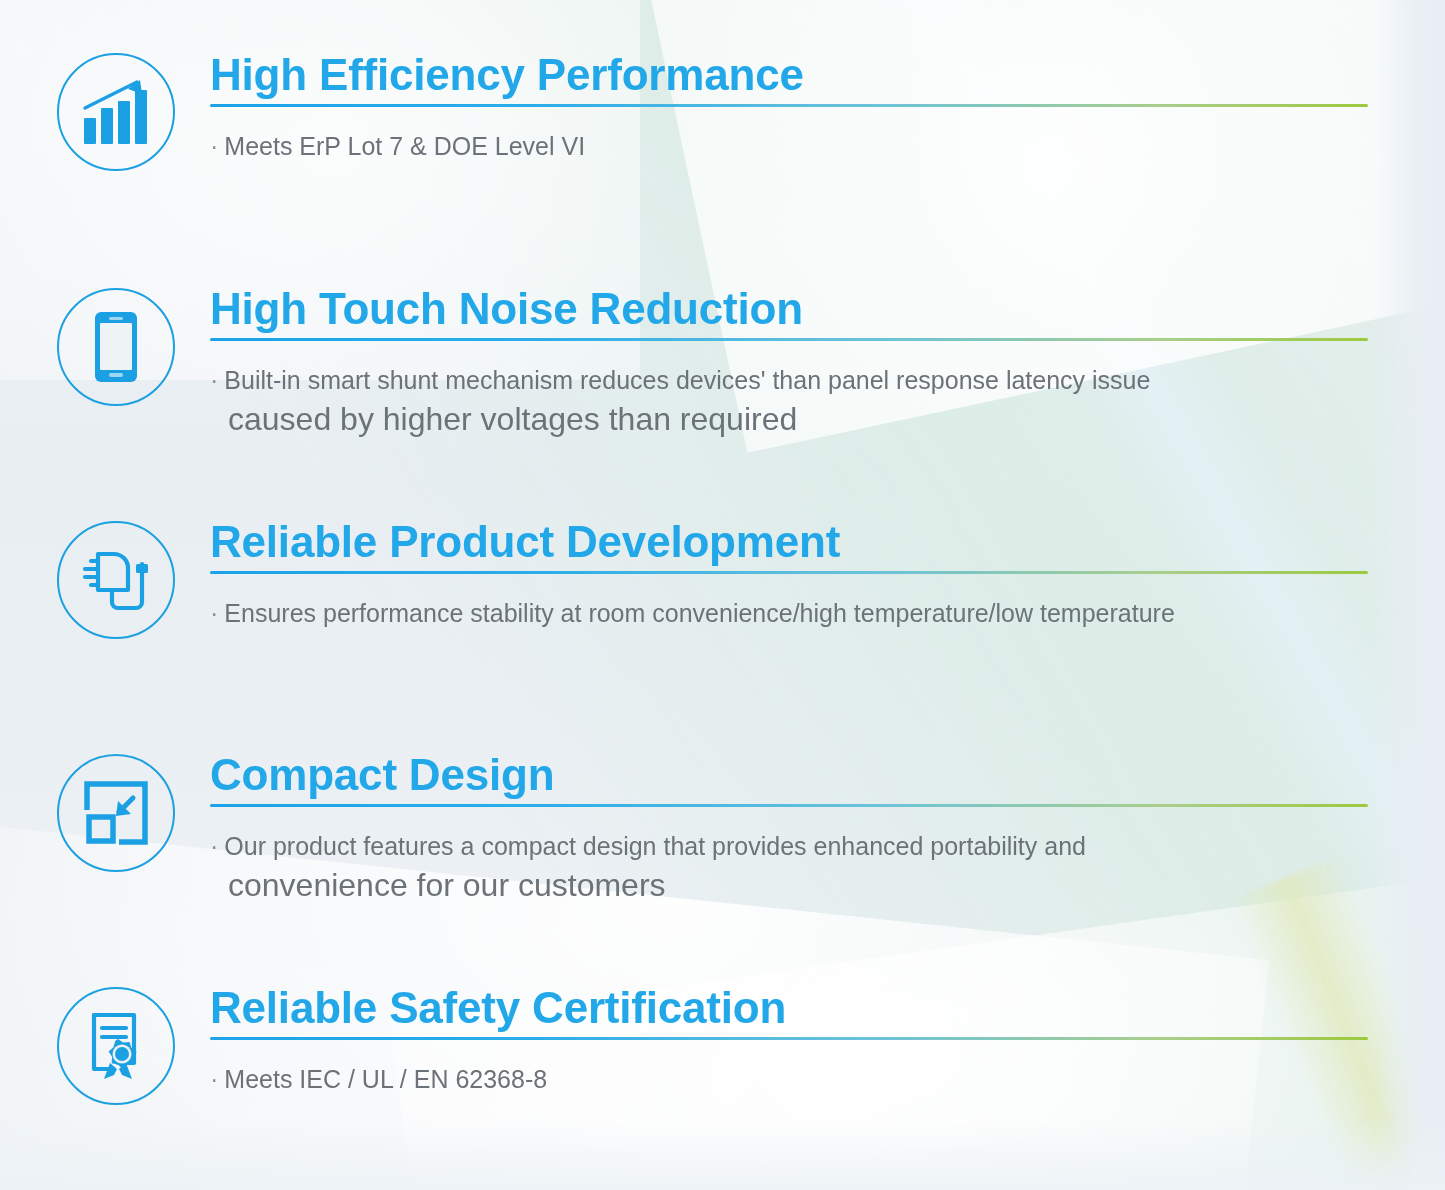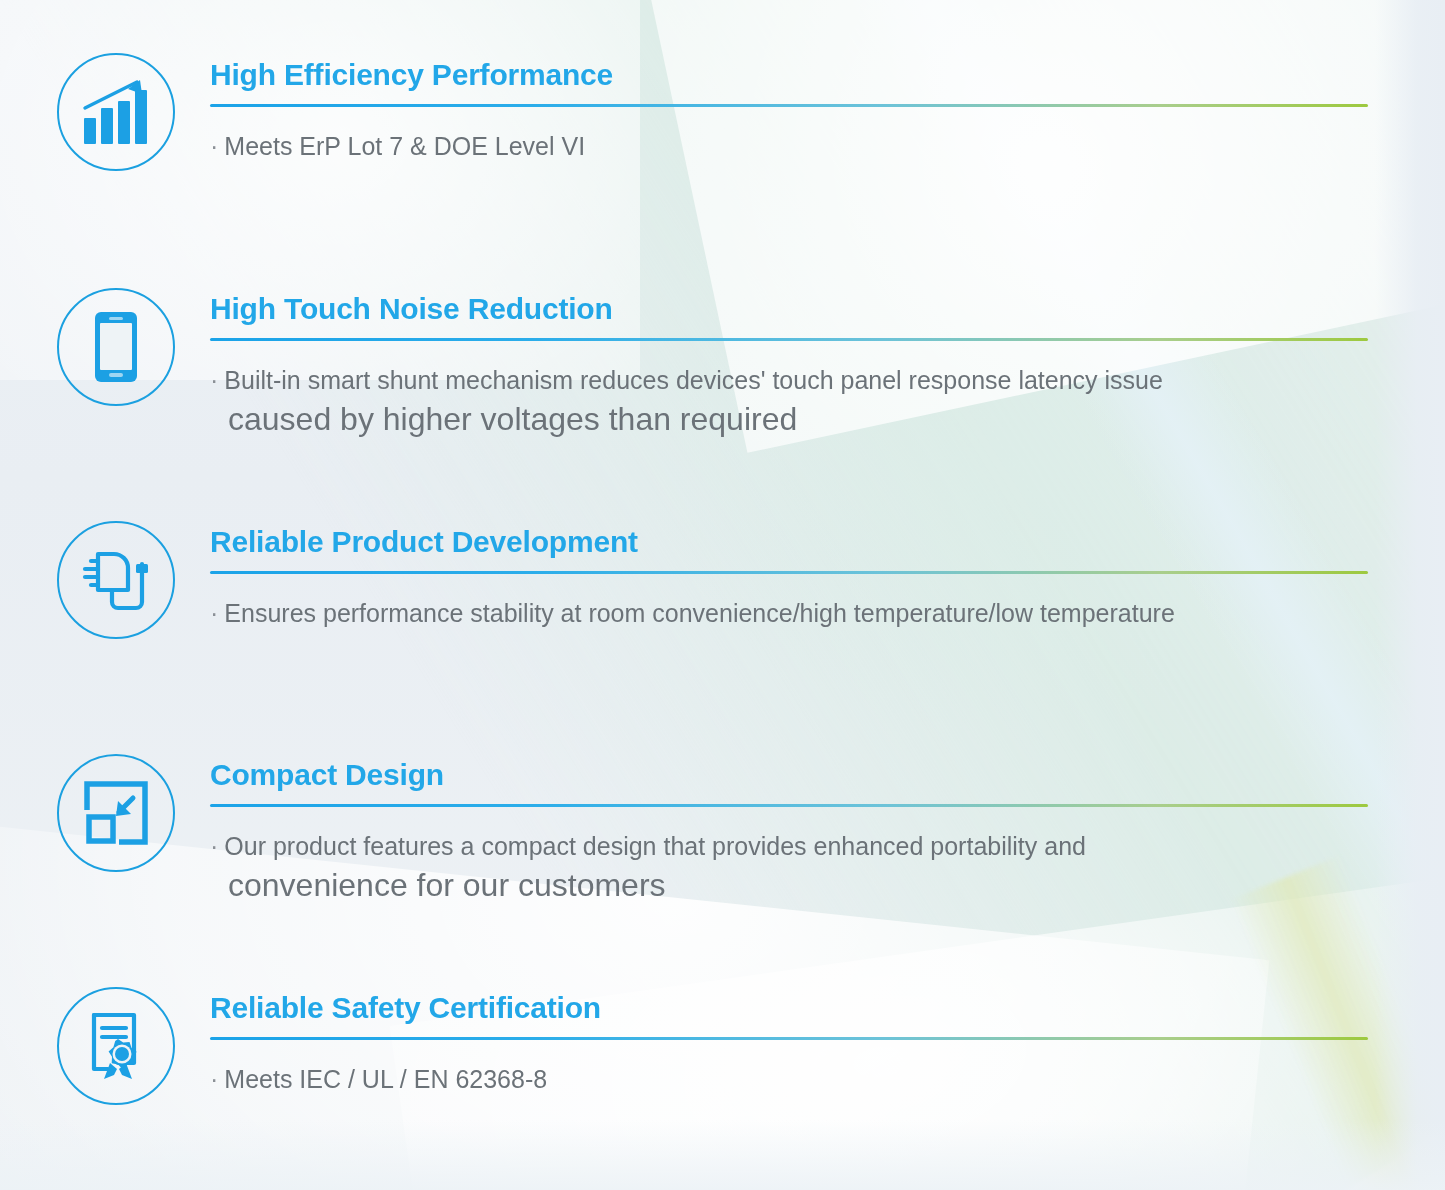--- a/index.html
+++ b/index.html
@@ -120,21 +120,21 @@
     justify-content: center;
   }
 
   .feature-body {
     position: absolute;
     left: 210px;
   }
 
   .feature-title {
     color: #22a7e8;
-    font-size: 30px;
+    font-size: 44px;
     font-weight: bold;
     letter-spacing: -0.2px;
     line-height: 40px;
     white-space: nowrap;
     margin: 0;
   }
 
   .divider {
     height: 3px;
     width: 1158px;
@@ -220,21 +220,21 @@
           <rect x="7" y="13" width="32" height="47" rx="1" fill="#eef3f6"></rect>
           <rect x="16" y="7" width="14" height="3" rx="1.5" fill="#9ed6f2"></rect>
           <rect x="16" y="63" width="14" height="4" rx="2" fill="#9ed6f2"></rect>
         </svg>
       </div>
       <div class="feature-body" style="top:289px;">
         <div class="feature-title">High Touch Noise Reduction</div>
         <div class="divider"></div>
         <div class="bullets">
           <div class="bullet">
-            <span class="dot">·</span><span>Built-in smart shunt mechanism reduces devices' touch panel response latency issue</span>
+            <span class="dot">·</span><span>Built-in smart shunt mechanism reduces devices' than panel response latency issue</span>
           </div>
           <div class="bullet-cont">caused by higher voltages than required</div>
         </div>
       </div>
     </div>
 
     <div class="feature">
       <div class="icon-circle" style="left:57px; top:521px;">
         <svg width="80" height="72" viewBox="0 0 80 72" aria-hidden="true">
           <g fill="none" stroke="#1ca0e4" stroke-width="4.2" stroke-linecap="round" stroke-linejoin="round">

